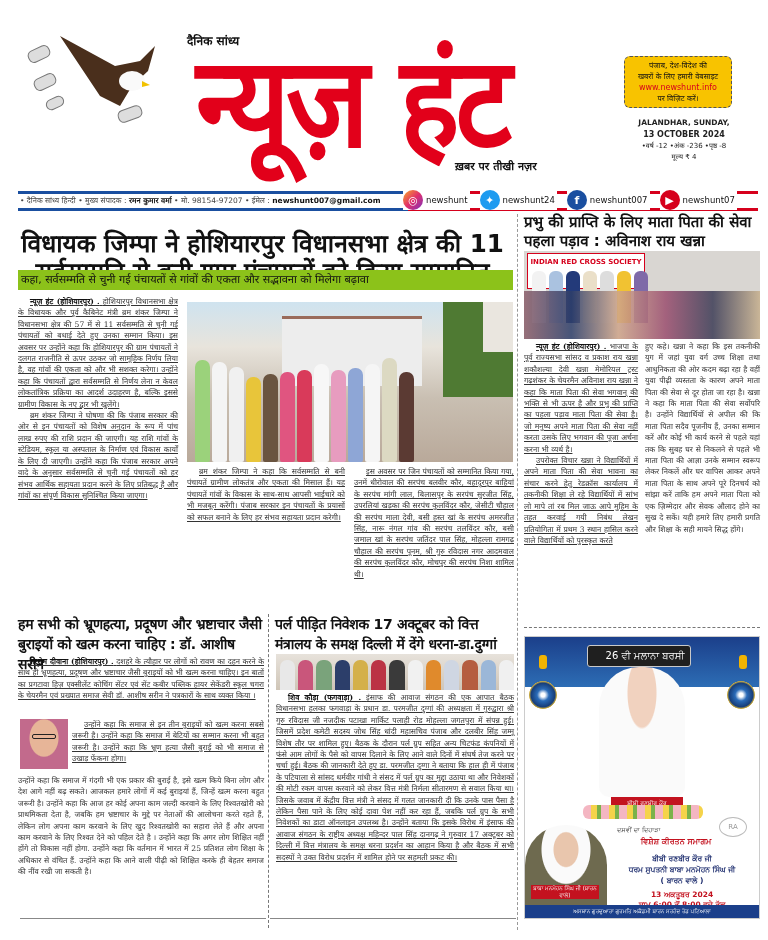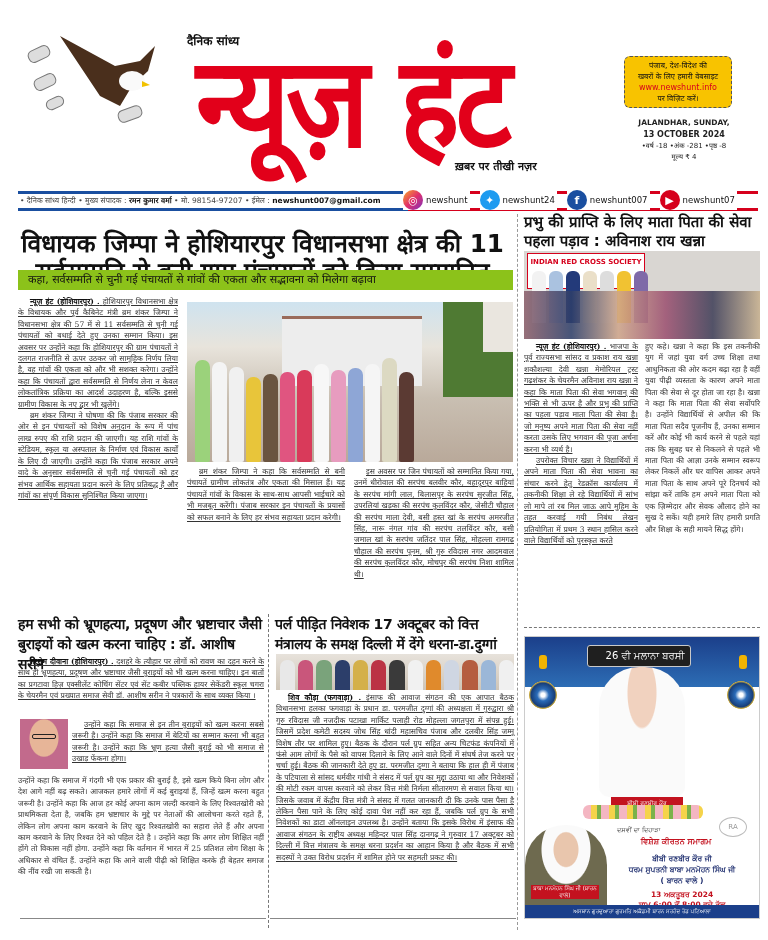--- a/index.html
+++ b/index.html
@@ -35,21 +35,21 @@
   .ic.fb { background: #1a4fa0; }
   .ic.yt { background: #d6001c; }
 
   
   .col-text { font-size: 7.6px; line-height: 11.4px; color: #333; text-align: justify; }
   .col-text b { color: #111; }
   .indent { text-indent: 12px; text-decoration: underline; }
 
   
   .lead-head { position: absolute; left: 10px; top: 230px; width: 505px; text-align: center; font-family: "DejaVu Sans", sans-serif; font-size: 24.5px; line-height: 28px; font-weight: bold; color: #111; }
-  .lead-strap { position: absolute; left: 18px; top: 270px; width: 495px; height: 20px; background: #8cc21a; font-family: "DejaVu Sans", sans-serif; font-size: 11px; line-height: 20px; color: #111; padding-left: 10px; white-space: nowrap; overflow: hidden; }
+  .lead-strap { position: absolute; left: 18px; top: 270px; width: 495px; height: 20px; background: #8cc21a; font-family: "DejaVu Sans", sans-serif; font-size: 11px; line-height: 20px; color: #111; padding-left: 3px; white-space: nowrap; overflow: hidden; }
   .lead-c1 { position: absolute; left: 18px; top: 296px; width: 160px; }
   .lead-photo { position: absolute; left: 187px; top: 302px; width: 326px; height: 160px; background: linear-gradient(180deg, #cfe3ef 0%, #e8e4dc 28%, #c9bfb2 60%, #b9a99a 100%); overflow: hidden; }
   .lead-photo .wall { position: absolute; left: 95px; top: 14px; width: 140px; height: 70px; background: #ededed; border-top: 3px solid #9a6b5a; }
   .lead-photo .tree { position: absolute; right: 0; top: 0; width: 70px; height: 95px; background: #4f7a33; }
   .lead-photo .tent { position: absolute; right: 0; top: 0; width: 30px; height: 50px; background: #eae6df; }
   .lead-photo .people { position: absolute; left: 0; bottom: 0; width: 100%; height: 112px; display: flex; align-items: flex-end; gap: 2px; padding-left: 8px; }
   .lead-photo .p { width: 15px; border-radius: 7px 7px 2px 2px; }
   .lead-c2 { position: absolute; left: 187px; top: 466px; width: 158px; }
   .lead-c3 { position: absolute; left: 354px; top: 466px; width: 160px; }
 
@@ -120,21 +120,21 @@
   <div class="promo">
     <div>पंजाब, देश-विदेश की</div>
     <div>खबरों के लिए हमारी वेबसाइट</div>
     <div class="url">www.newshunt.info</div>
     <div>पर विज़िट करें।</div>
   </div>
 
   <div class="dateline">
     <div class="city">JALANDHAR, SUNDAY,</div>
     <div class="date">13 OCTOBER 2024</div>
-    <div class="meta">•वर्ष -18 •अंक -281 •पृष्ठ -8</div>
+    <div class="meta">•वर्ष -12 •अंक -236 •पृष्ठ -8</div>
     <div class="meta">मूल्य ₹ 4</div>
   </div>
 </header>
 
 <div class="infobar">
   <div class="rule-top"></div>
   <div class="rule-top-red"></div>
   <div class="rule-bot"></div>
   <div class="rule-bot-red"></div>
   <div class="editor">

